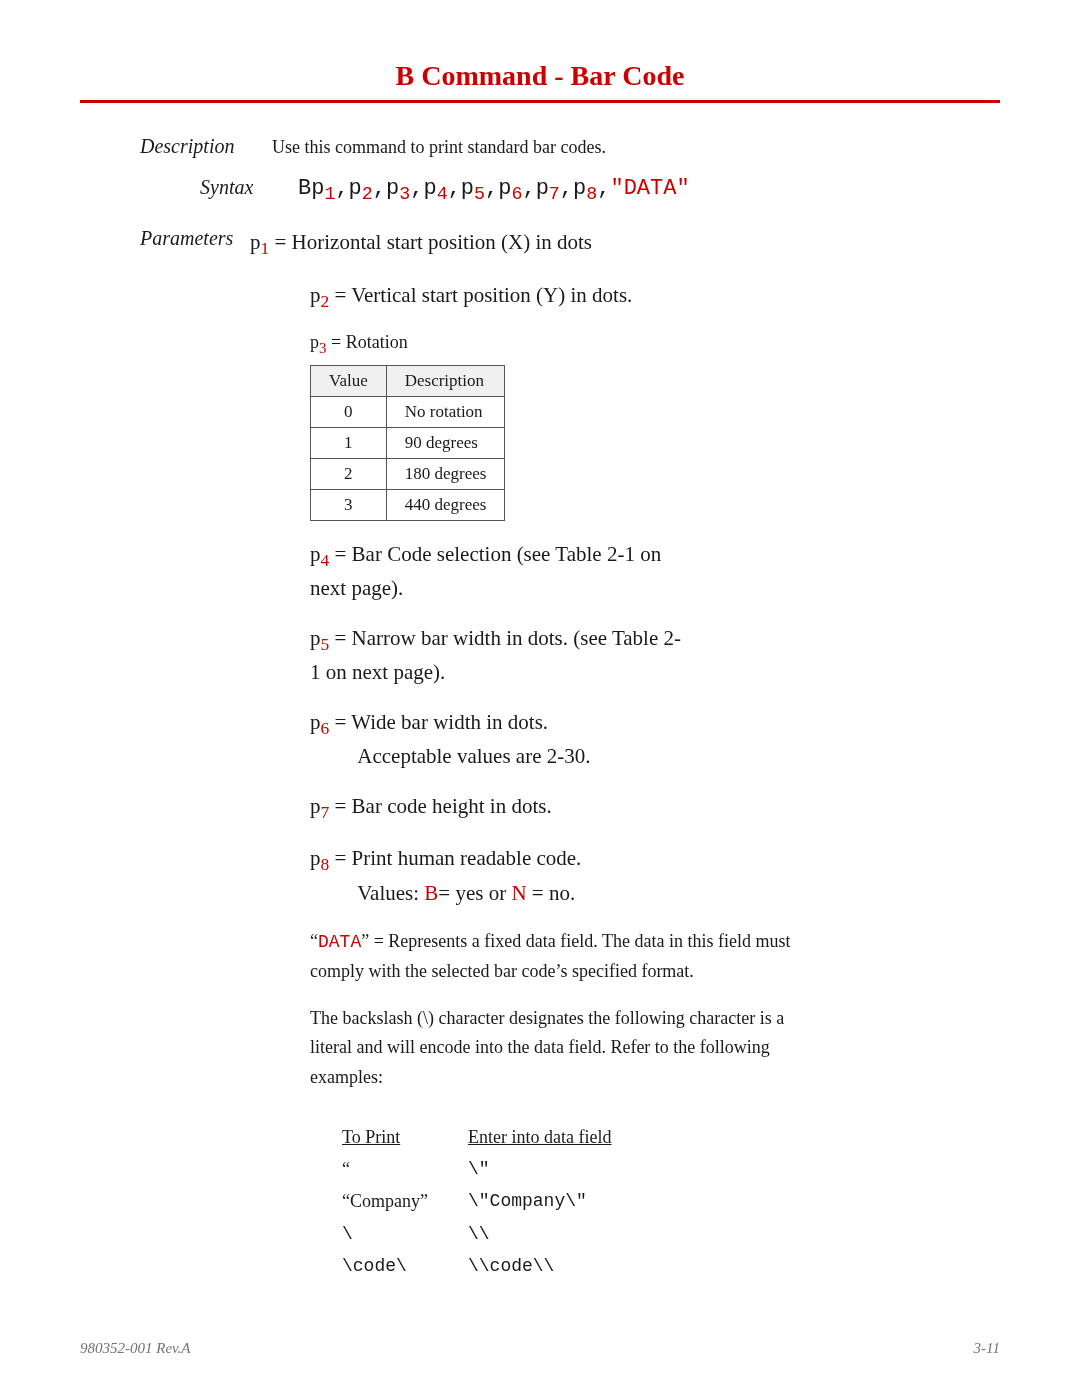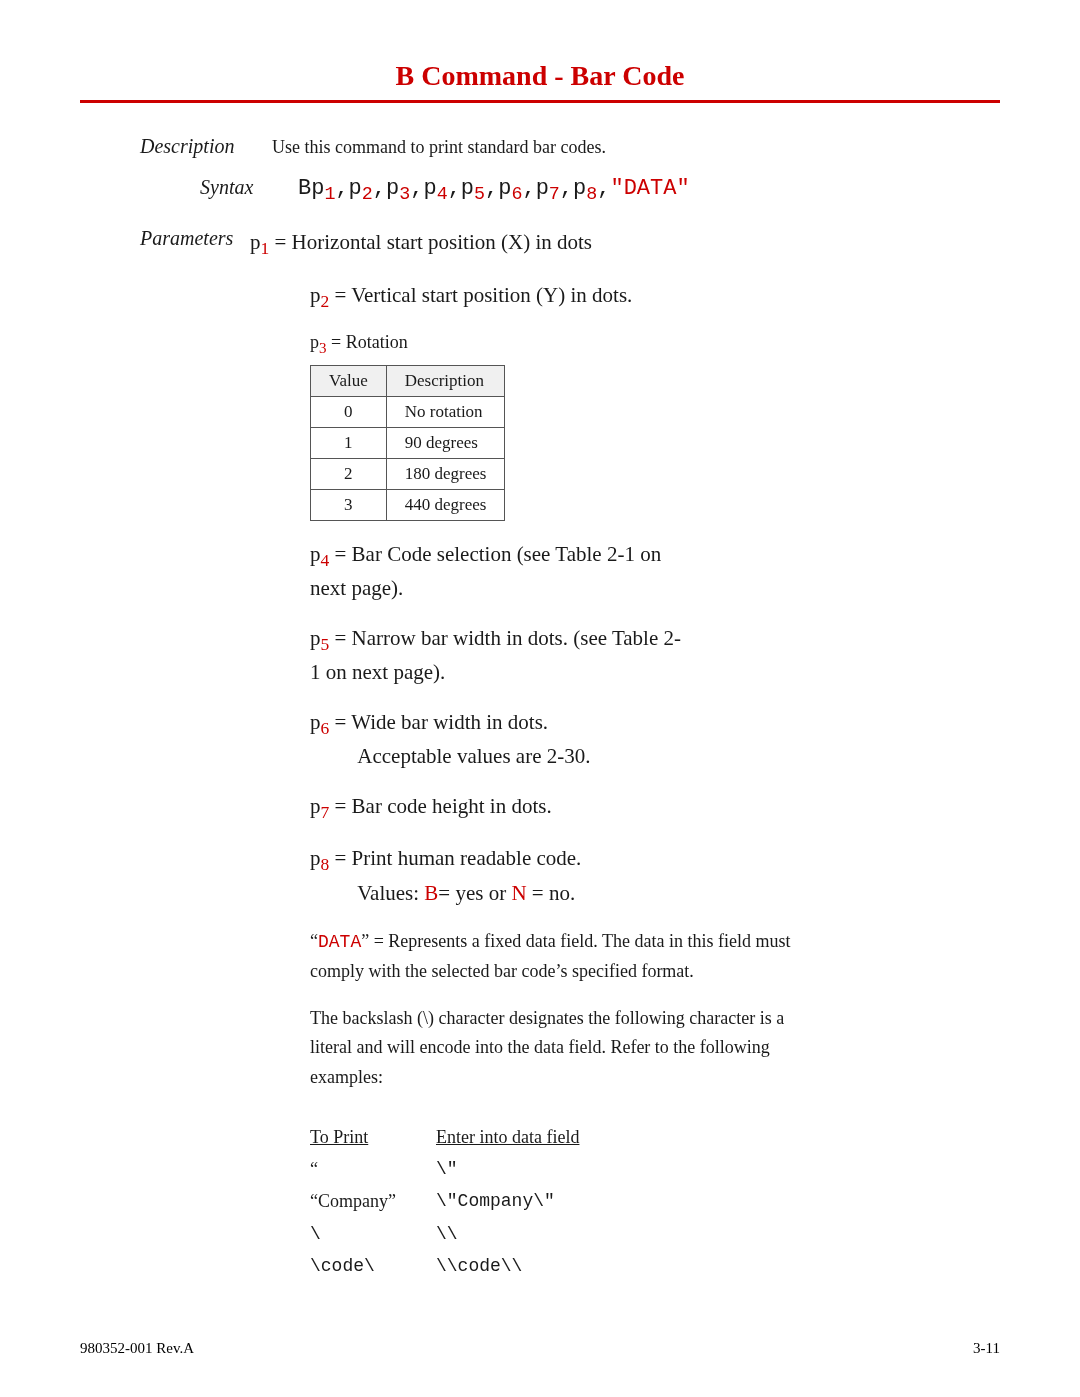--- a/index.html
+++ b/index.html
@@ -118,39 +118,41 @@
       font-size: 18px;
       line-height: 1.65;
     }
     .examples-section {
       margin-left: 170px;
     }
     .examples-table {
       border-collapse: collapse;
       font-size: 18px;
       line-height: 1.8;
+      margin-left: 32px;
     }
     .examples-table td {
       padding: 0 40px 0 0;
       vertical-align: top;
       border: none;
     }
     .col-header {
       text-decoration: underline;
       font-size: 18px;
     }
     .footer {
       position: absolute;
       bottom: 40px;
       left: 80px;
       right: 80px;
       display: flex;
       justify-content: space-between;
       font-size: 15px;
-      color: #000000;
+      color: #737373;
+      font-style: italic;
     }
     .red { color: #cc0000; }
     .mono { font-family: "Courier New", monospace; }
   </style>
 </head>
 <body>
 
 <div class="page">
 
   

